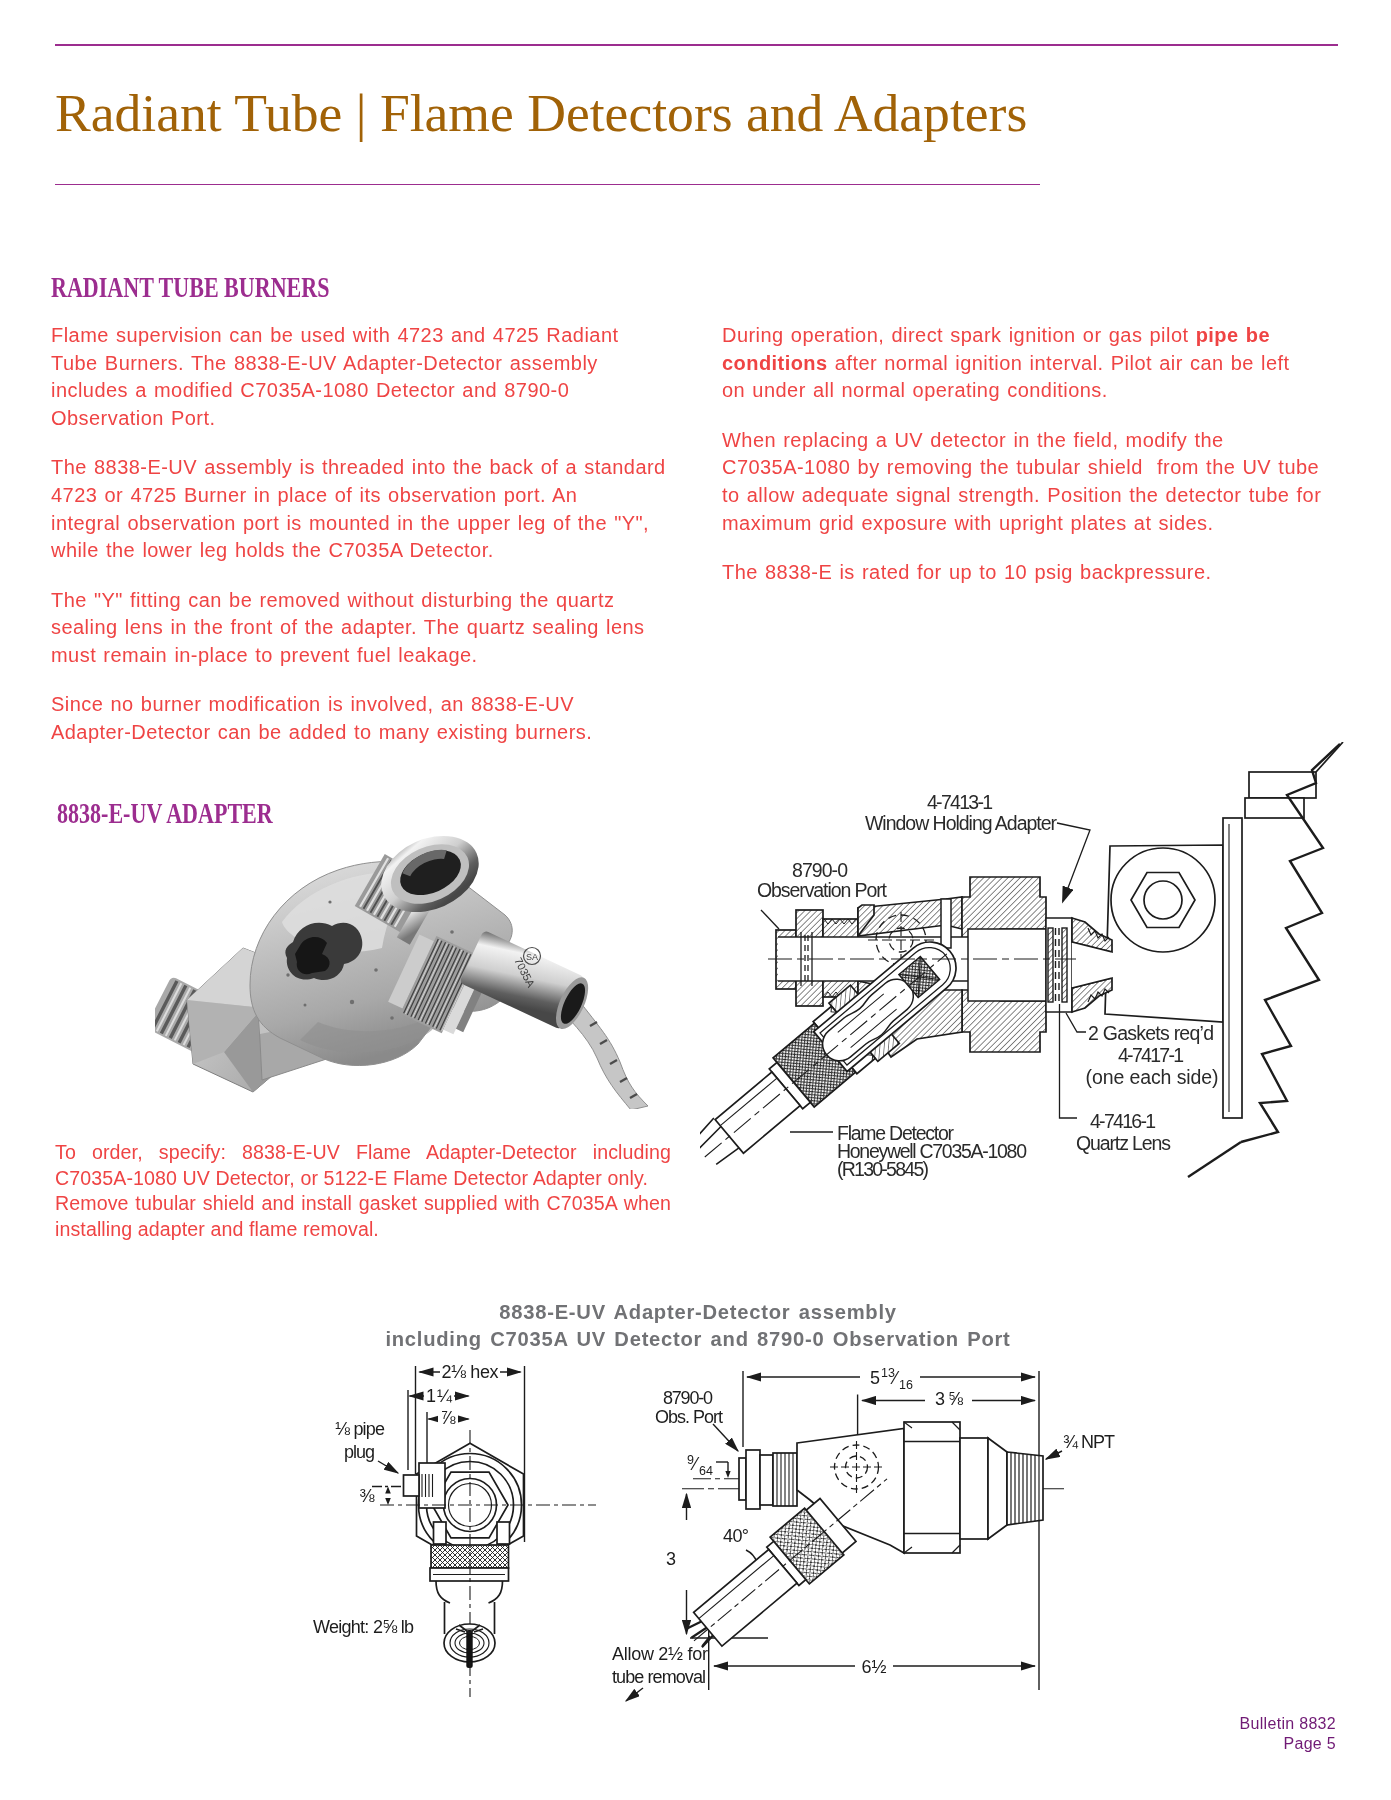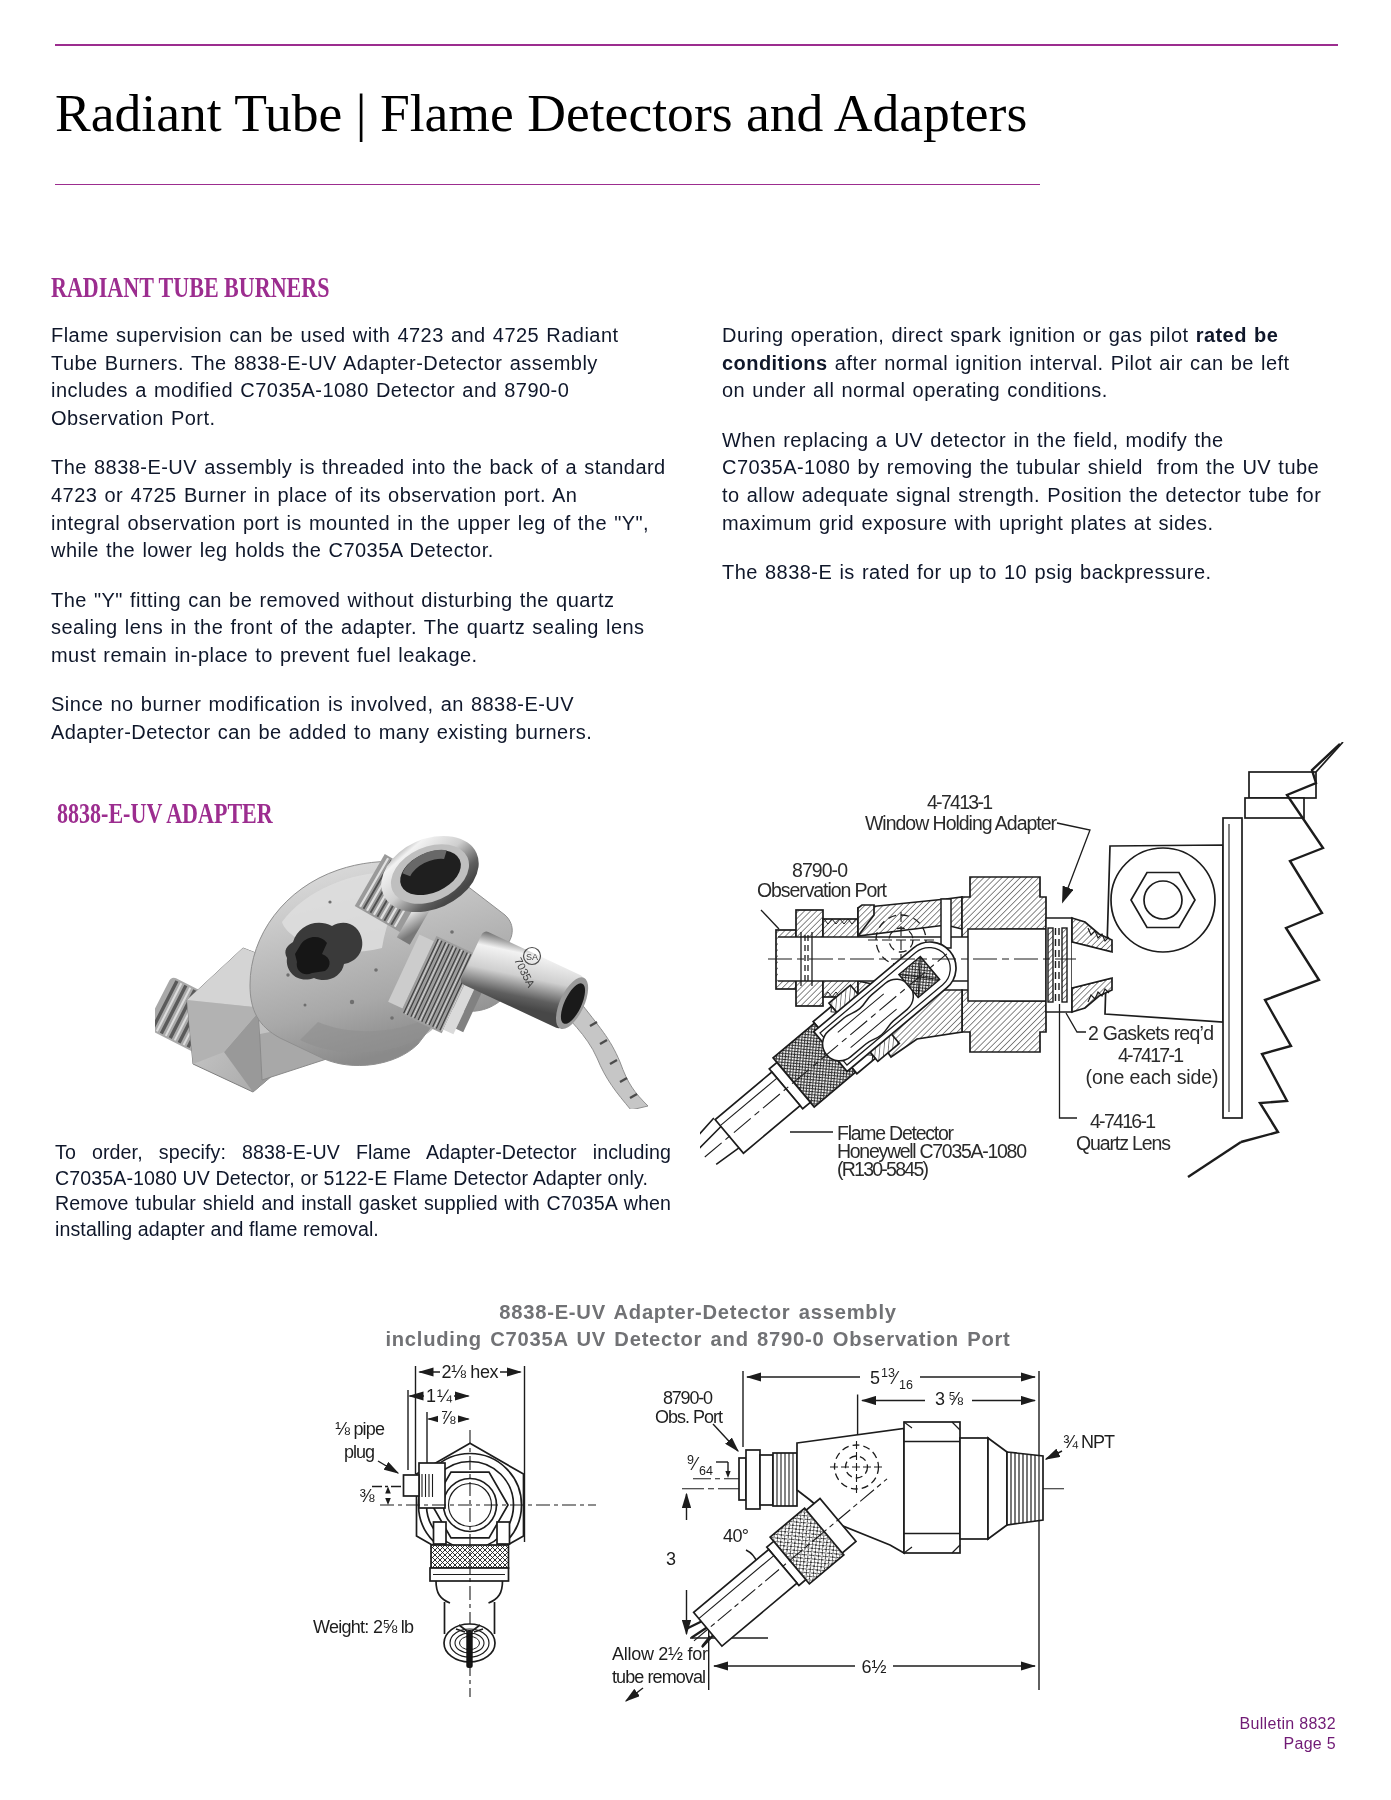--- a/index.html
+++ b/index.html
@@ -1,25 +1,25 @@
 <!DOCTYPE html>
 <html><head>
 <meta charset="utf-8">
 <style>
   html,body{margin:0;padding:0;}
   body{width:1391px;height:1800px;position:relative;background:#ffffff;overflow:hidden;
        font-family:"Liberation Sans",sans-serif;}
   .abs{position:absolute;}
   .rule{position:absolute;background:#9c2d8f;}
   h1{position:absolute;left:55px;top:82px;margin:0;font-family:"Liberation Serif",serif;
-     font-weight:400;font-size:53.6px;color:#000000;letter-spacing:0px;white-space:nowrap;}
+     font-weight:400;font-size:53.6px;color:#a16207;letter-spacing:0px;white-space:nowrap;}
   .shead{position:absolute;font-family:"Liberation Serif",serif;font-weight:700;
      font-size:29px;color:#9c2d8f;letter-spacing:0px;white-space:nowrap;
      transform:scaleX(0.76);transform-origin:0 0;}
-  .col{position:absolute;font-size:20px;line-height:27.7px;color:#0f172a;
+  .col{position:absolute;font-size:20px;line-height:27.7px;color:#ef4444;
      letter-spacing:0.45px;word-spacing:1.2px;}
   .col p{margin:0 0 21.5px 0;}
   .jline{text-align:justify;}
   .jline div{text-align-last:justify;}
   .jline div.last{text-align-last:left;}
   .btitle{position:absolute;font-weight:700;color:#717275;font-size:20.2px;
      line-height:26.5px;text-align:center;letter-spacing:0.75px;word-spacing:2px;white-space:nowrap;}
   .footer{position:absolute;color:#701a75;font-size:16px;line-height:19.6px;
      text-align:right;letter-spacing:0.3px;}
 </style>
@@ -41,21 +41,21 @@
     integral observation port is mounted in the upper leg of the "Y",<br>
     while the lower leg holds the C7035A Detector.</p>
     <p>The "Y" fitting can be removed without disturbing the quartz<br>
     sealing lens in the front of the adapter. The quartz sealing lens<br>
     must remain in-place to prevent fuel leakage.</p>
     <p>Since no burner modification is involved, an 8838-E-UV<br>
     Adapter-Detector can be added to many existing burners.</p>
   </div>
 
   <div class="col" style="left:722px;top:322px;width:640px;">
-    <p>During operation, direct spark ignition or gas pilot <b>rated be</b><br>
+    <p>During operation, direct spark ignition or gas pilot <b>pipe be</b><br>
     <b>conditions</b> after normal ignition interval. Pilot air can be left<br>
     on under all normal operating conditions.</p>
     <p>When replacing a UV detector in the field, modify the<br>
     C7035A-1080 by removing the tubular shield&nbsp; from the UV tube<br>
     to allow adequate signal strength. Position the detector tube for<br>
     maximum grid exposure with upright plates at sides.</p>
     <p>The 8838-E is rated for up to 10 psig backpressure.</p>
   </div>
 
   <div class="shead" style="left:57px;top:797px;">8838-E-UV ADAPTER</div>

